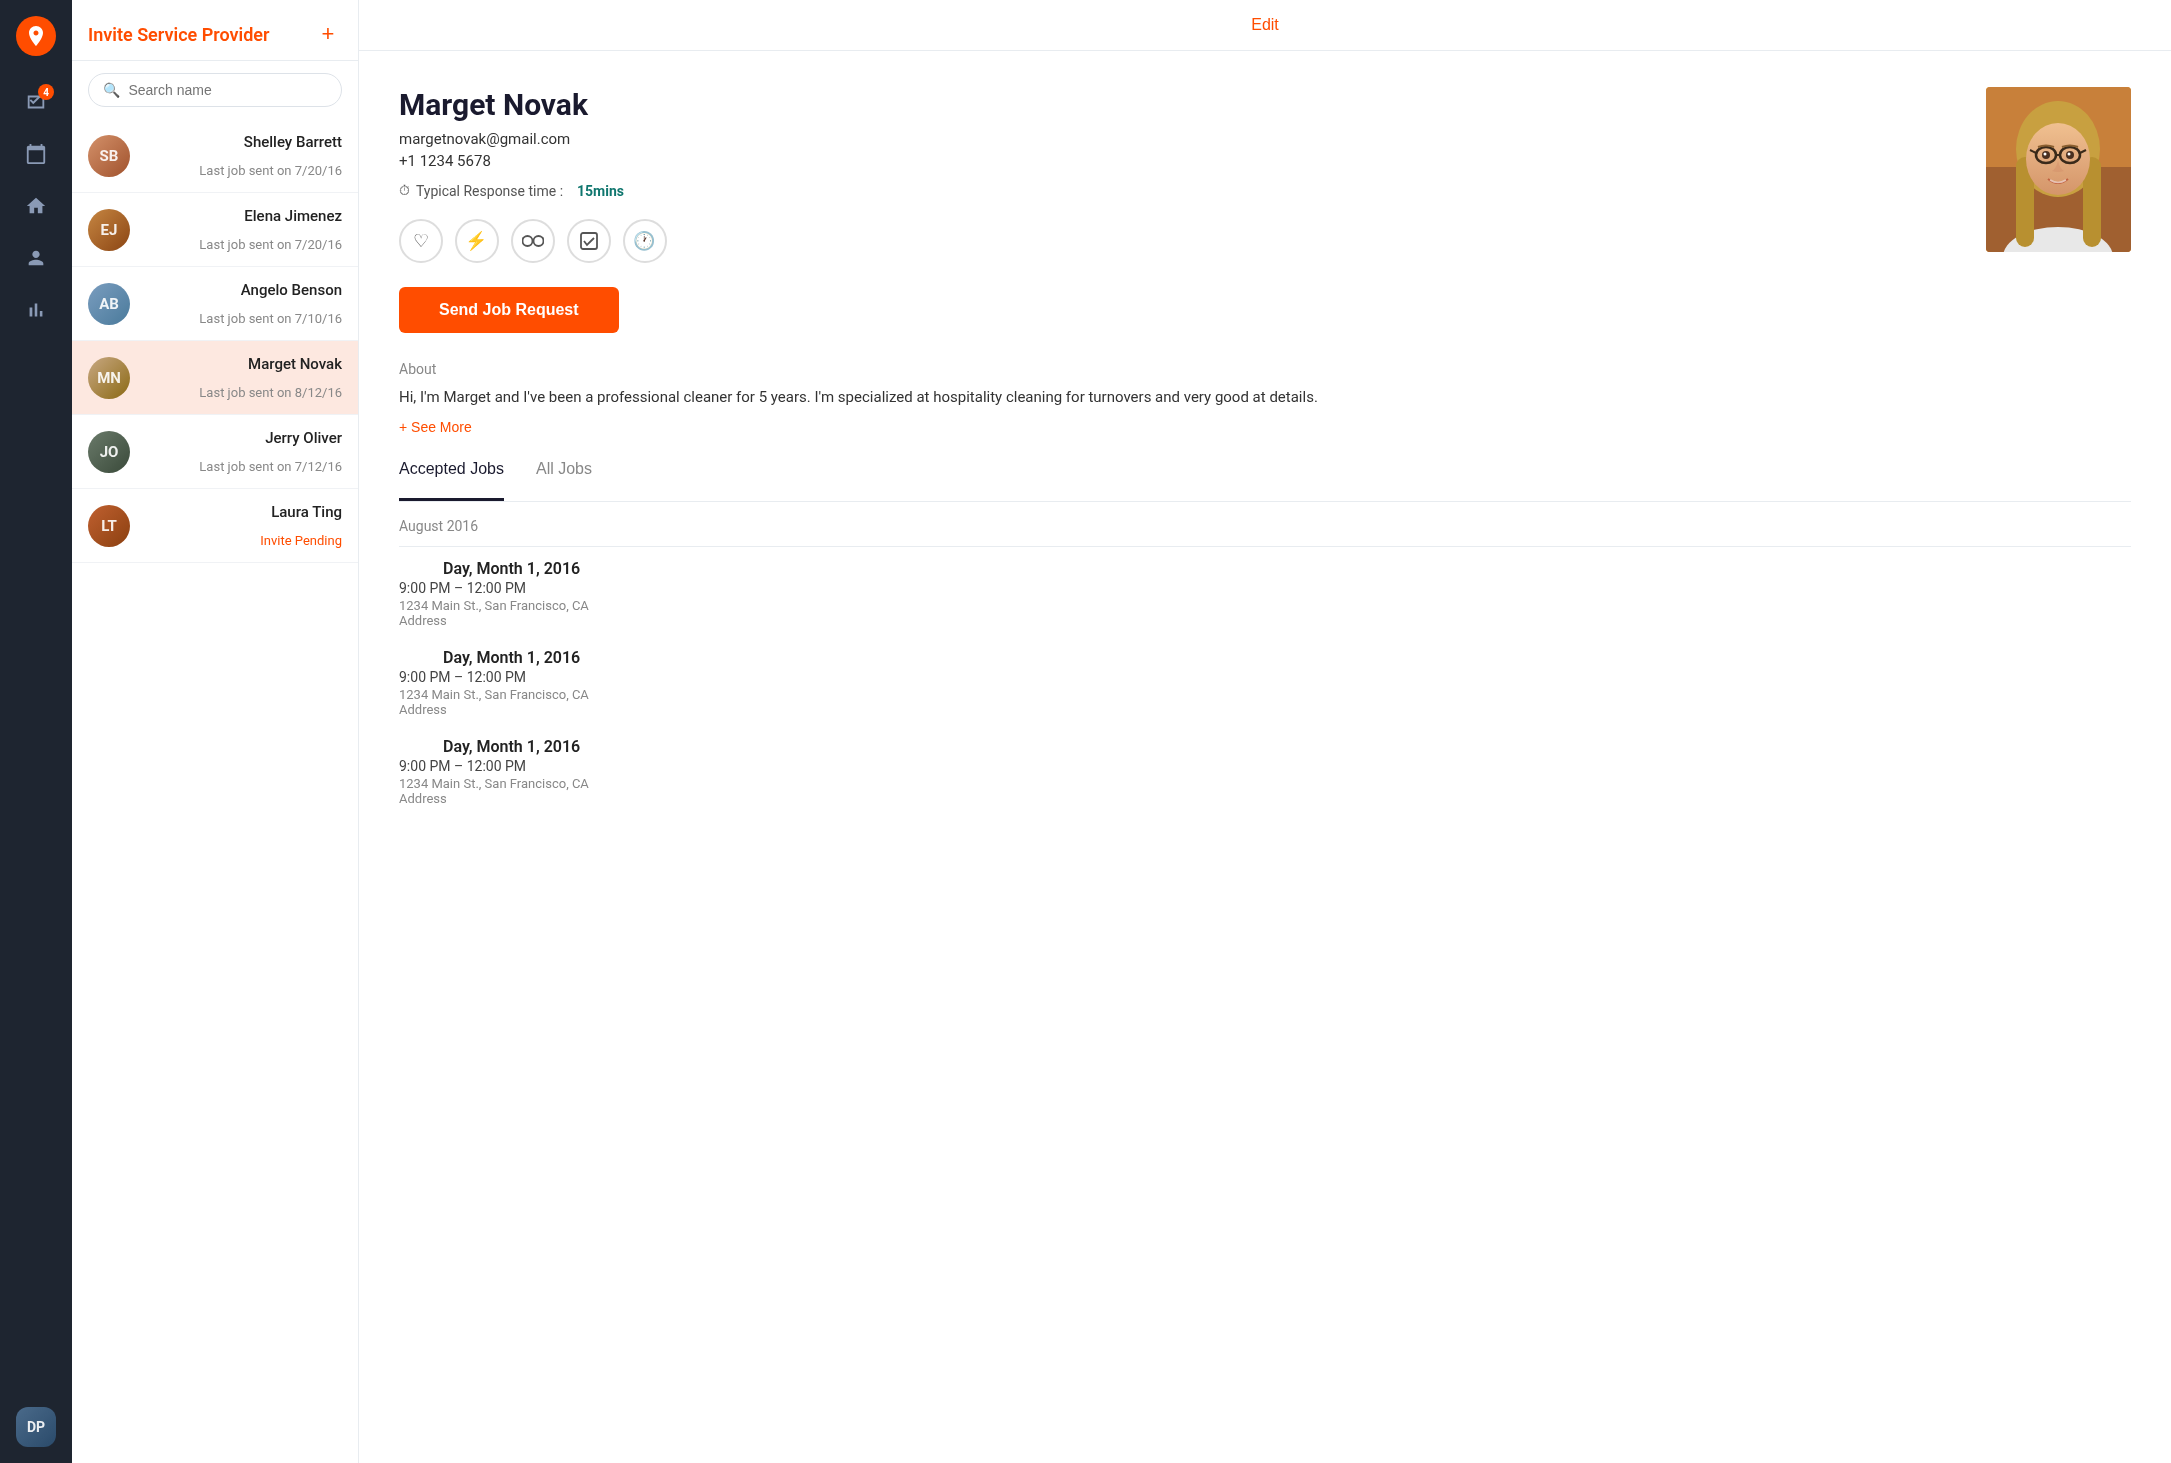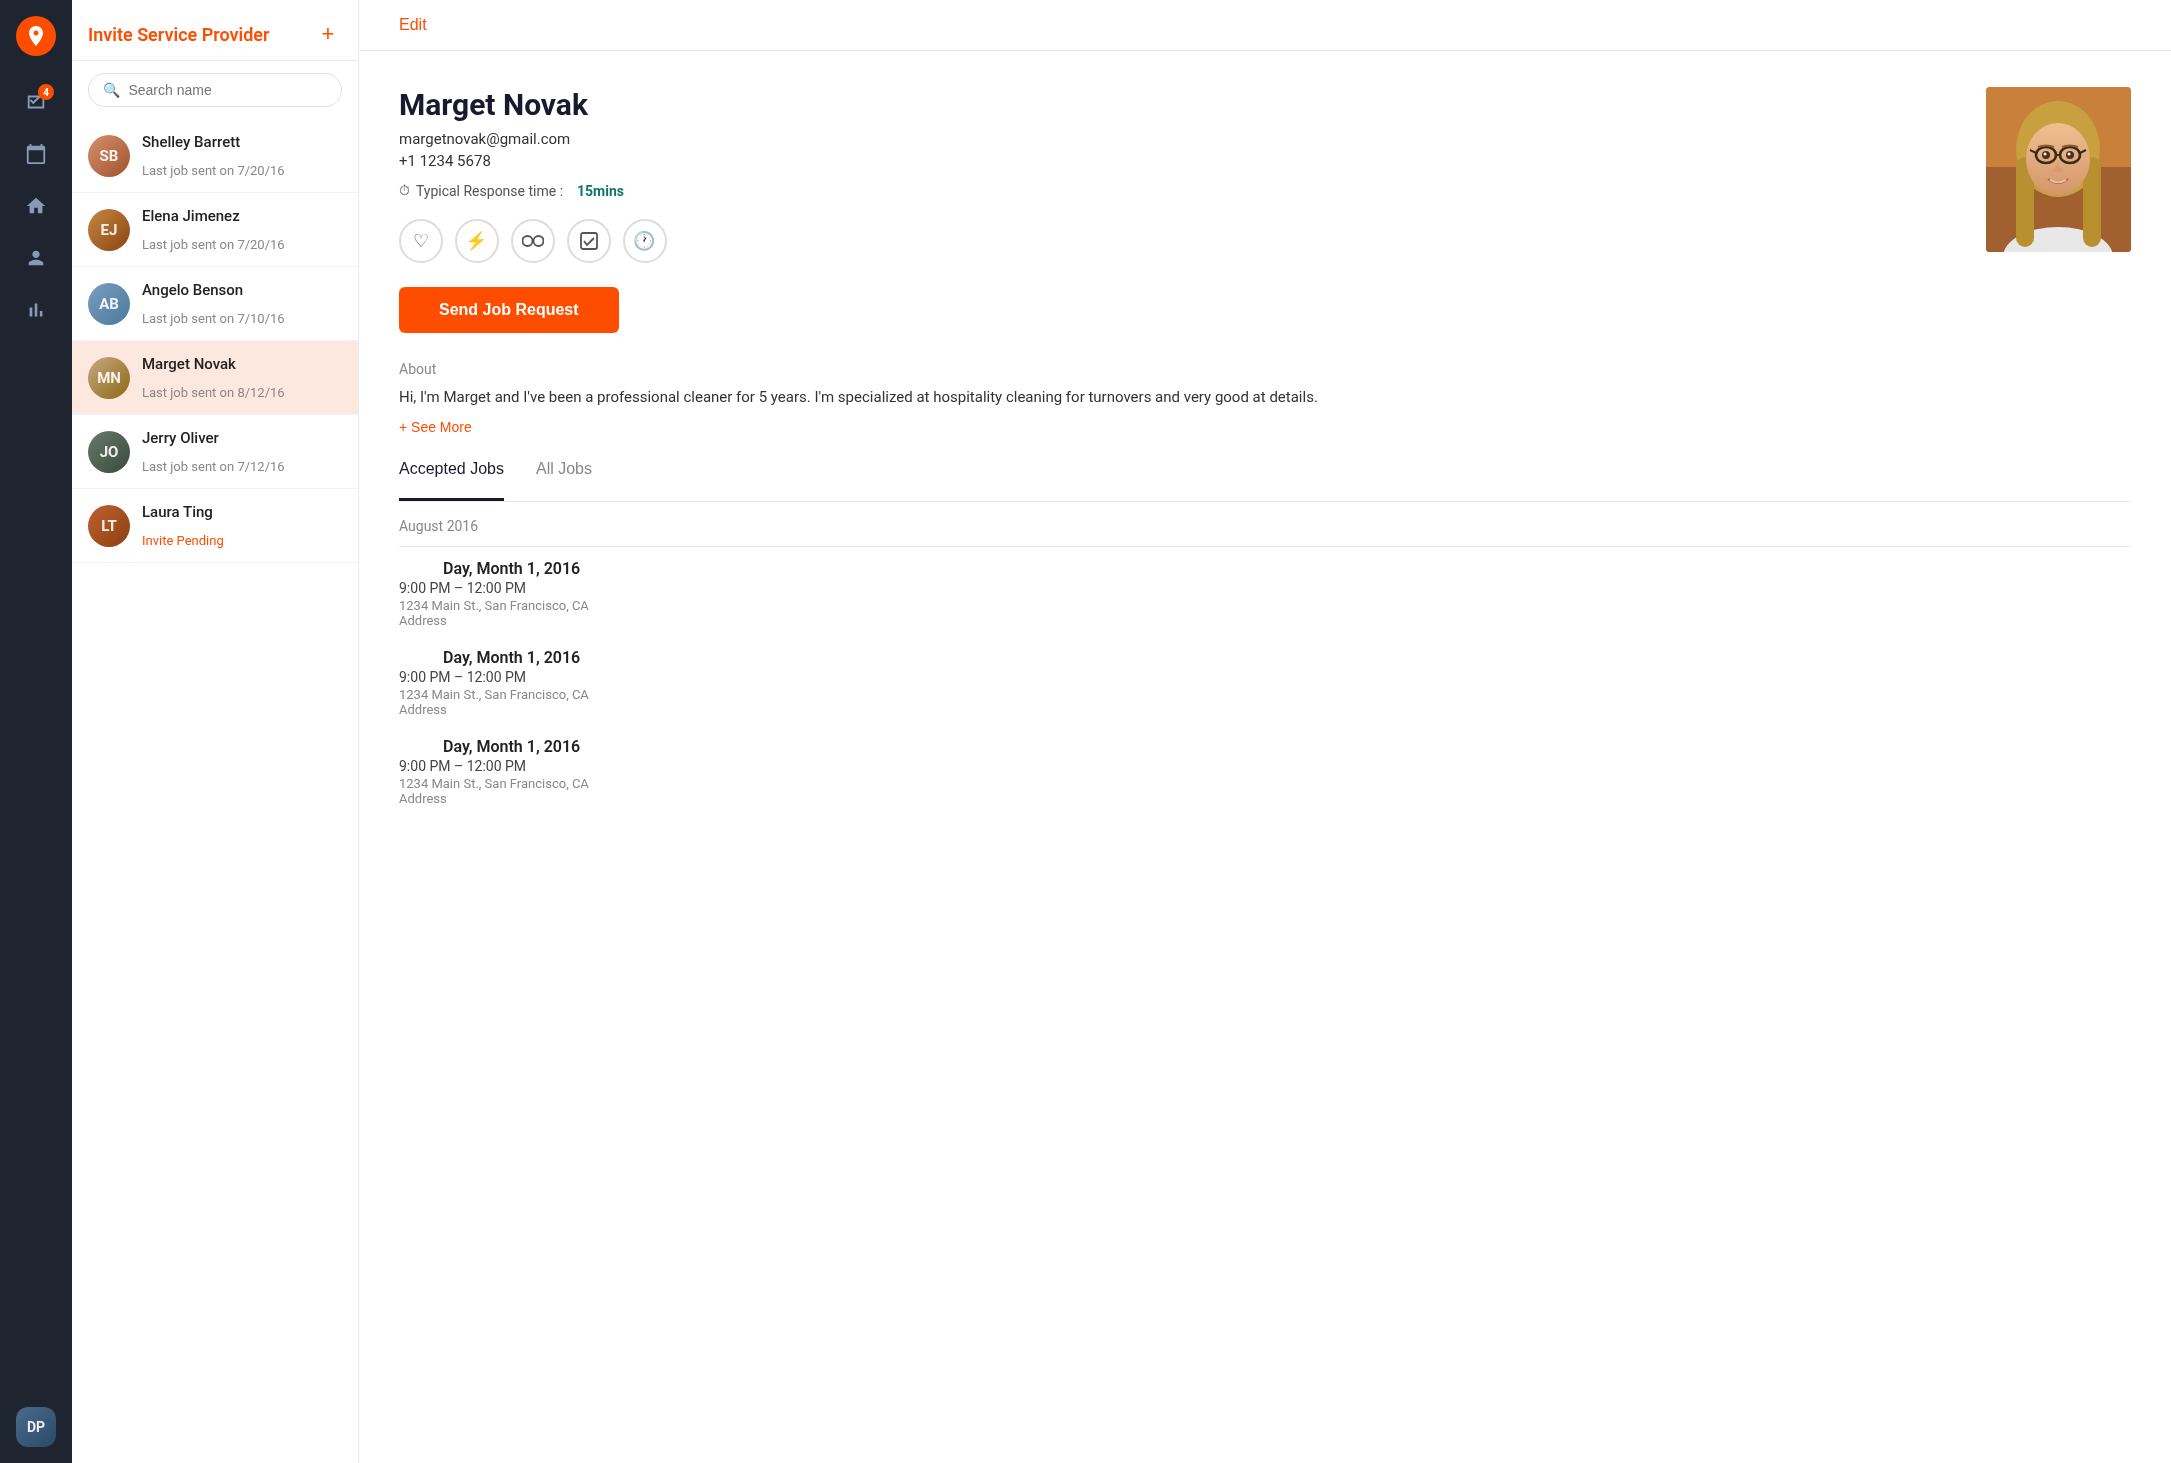--- a/index.html
+++ b/index.html
@@ -85,32 +85,32 @@
       display: flex; align-items: center;
       padding: 14px 16px; cursor: pointer;
       border-bottom: 1px solid #f0f2f5;
     }
     .provider-item.active { background: #fde8e0; }
     .provider-avatar {
       width: 42px; height: 42px; border-radius: 50%;
       overflow: hidden; flex-shrink: 0; margin-right: 12px;
       background: #ddd;
     }
-    .provider-info { flex: 1; }
+    .provider-info { flex: 1; text-align: right; }
     .provider-name { font-size: 15px; font-weight: 500; color: #222; }
     .provider-sub { font-size: 13px; color: #888; margin-top: 12px; }
     .provider-sub.pending { color: #ff4d00; }
 
     
     .main-content {
       flex: 1; display: flex; flex-direction: column; overflow-y: auto;
     }
     .main-header {
       padding: 16px 40px;
-      display: flex; justify-content: flex-start;
+      display: flex; justify-content: center;
       border-bottom: 1px solid #e8ecf0;
     }
     .edit-btn {
       background: none; border: none;
       color: #ff4d00; font-size: 16px; cursor: pointer; font-weight: 500;
     }
     .profile-section {
       padding: 36px 40px 0;
       display: flex; align-items: flex-start; justify-content: space-between;
     }

